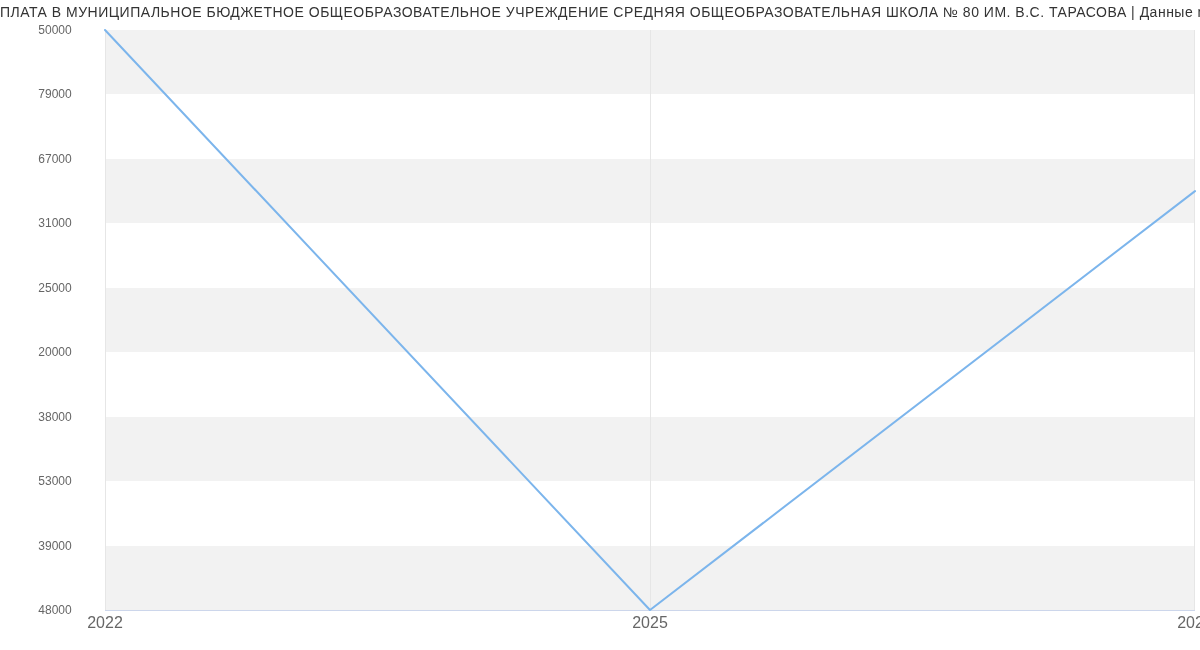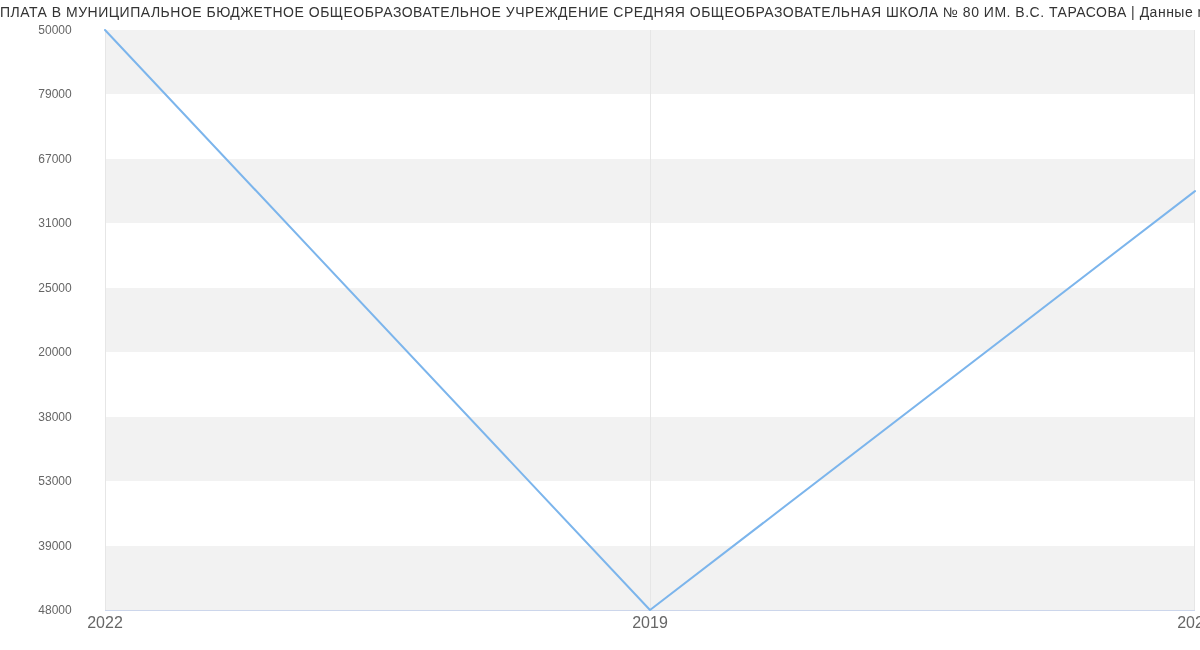--- a/index.html
+++ b/index.html
@@ -98,21 +98,21 @@
   <div class="y-tick-label" style="top:481.1px">53000</div>
   <div class="y-tick-label" style="top:416.7px">38000</div>
   <div class="y-tick-label" style="top:352.2px">20000</div>
   <div class="y-tick-label" style="top:287.8px">25000</div>
   <div class="y-tick-label" style="top:223.3px">31000</div>
   <div class="y-tick-label" style="top:158.9px">67000</div>
   <div class="y-tick-label" style="top:94.4px">79000</div>
   <div class="y-tick-label" style="top:30px">50000</div>
 
   <div class="x-tick-label" style="left:105px">2022</div>
-  <div class="x-tick-label" style="left:650px">2019</div>
+  <div class="x-tick-label" style="left:650px">2025</div>
   <div class="x-tick-label" style="left:1195px">2024</div>
 
   <div class="plot-area">
 
     <div class="band" style="top:515.56px;height:64.44px"></div>
     <div class="band" style="top:386.67px;height:64.44px"></div>
     <div class="band" style="top:257.78px;height:64.44px"></div>
     <div class="band" style="top:128.89px;height:64.44px"></div>
     <div class="band" style="top:0px;height:64.44px"></div>
 

